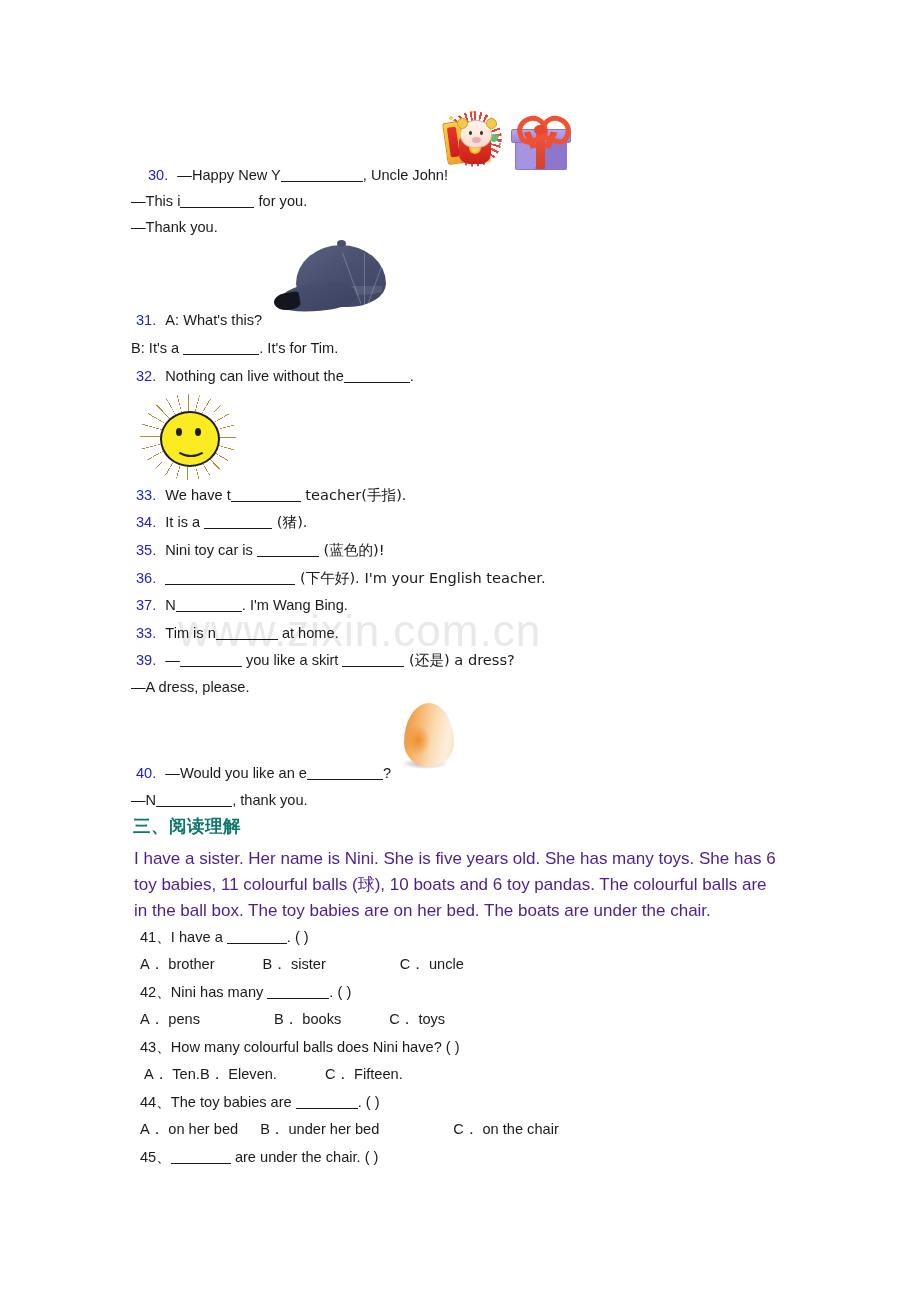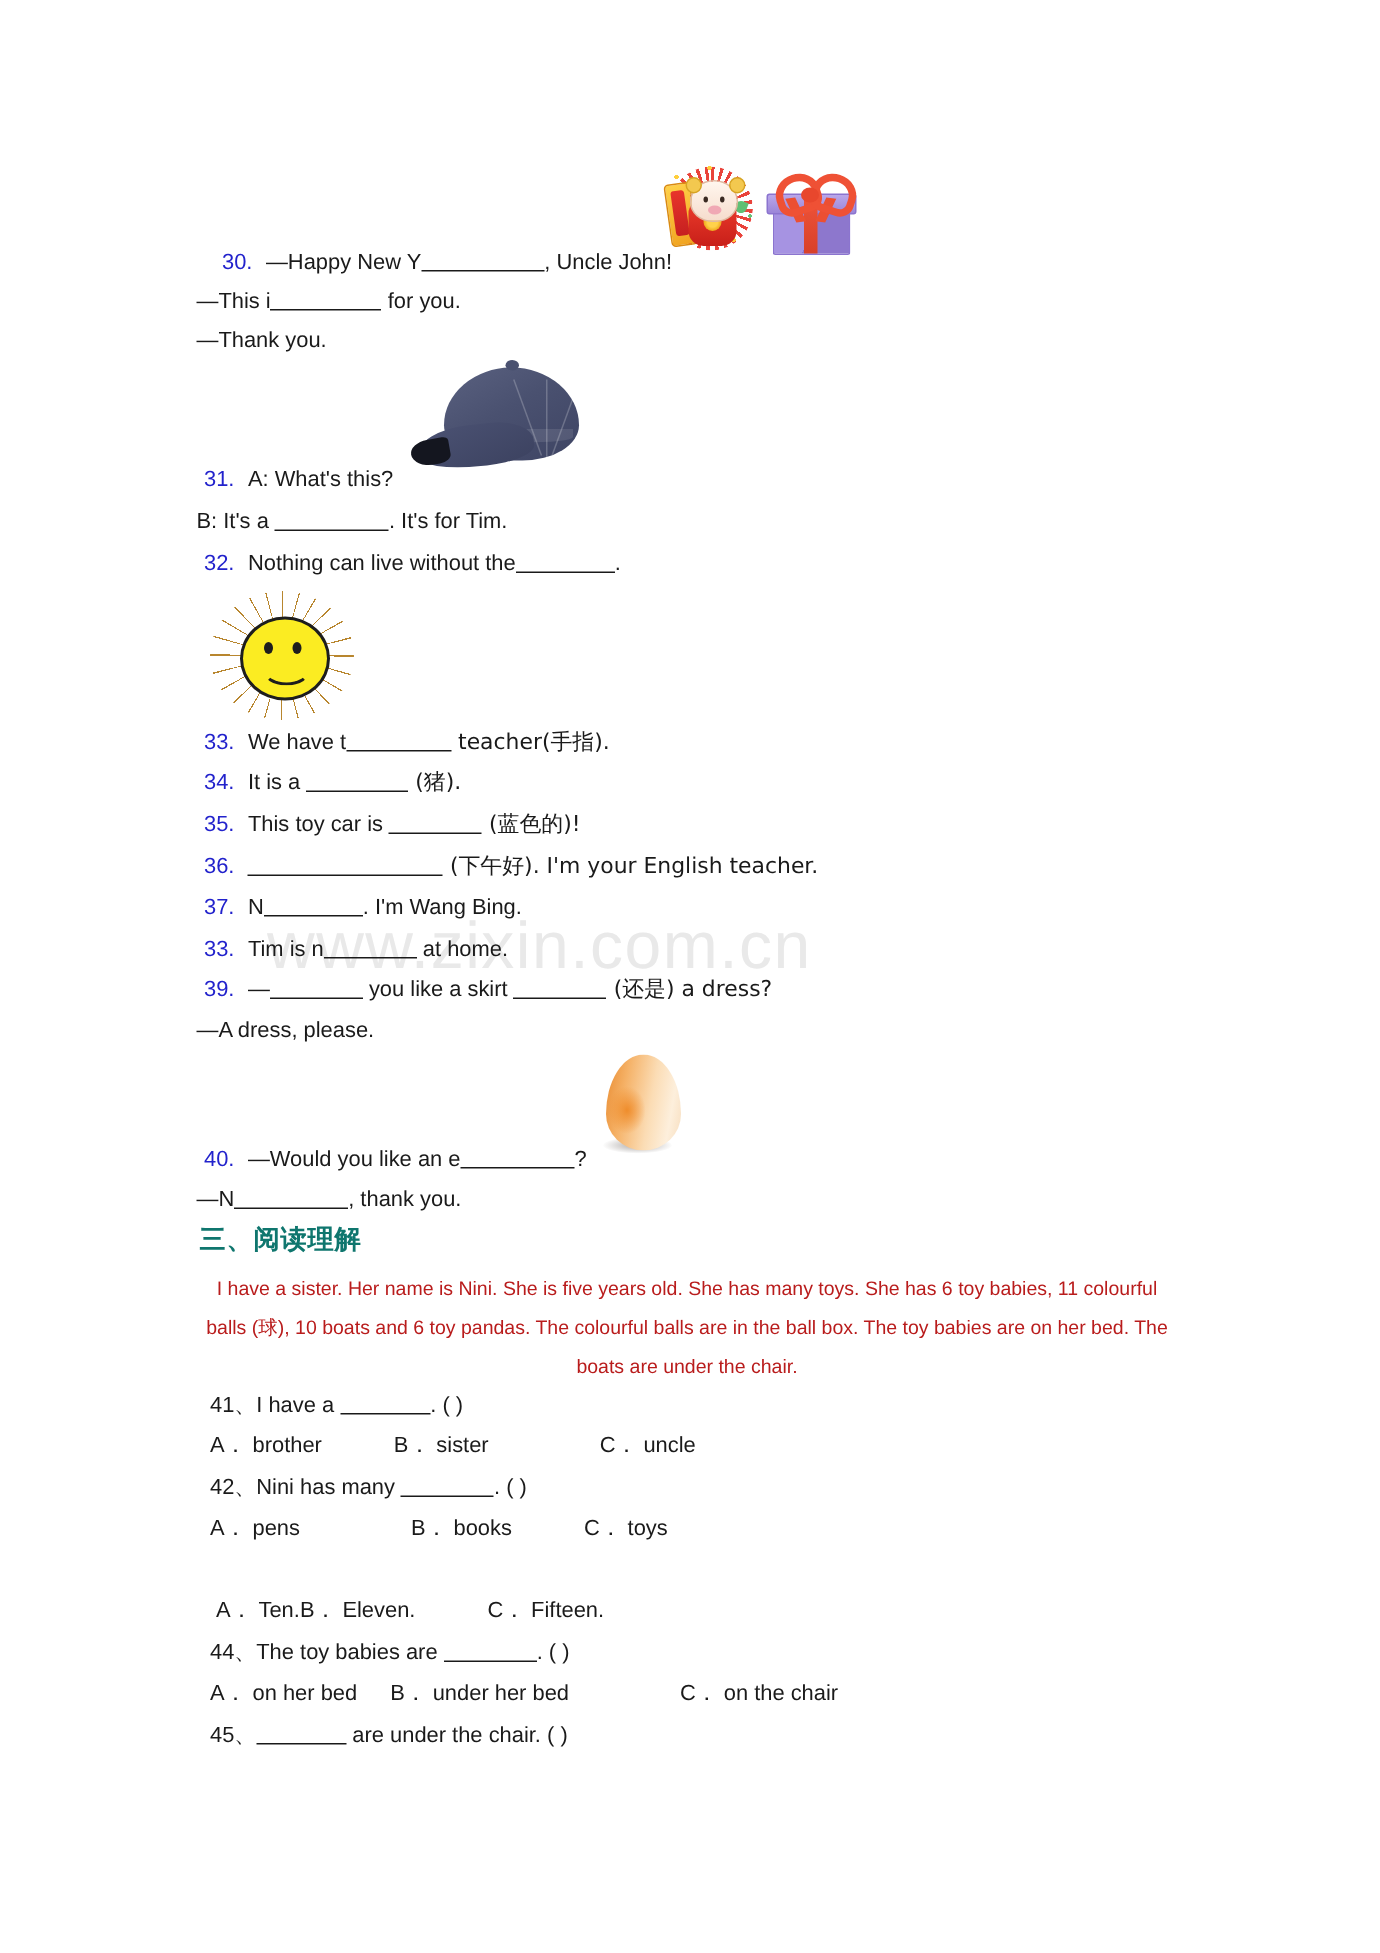--- a/index.html
+++ b/index.html
@@ -69,24 +69,24 @@
     color: #0f766e;
     font-family: "DejaVu Sans", sans-serif;
     letter-spacing: 0.5px;
     z-index: 10;
   }
   .passage {
     position: absolute;
     left: 134px;
     top: 846px;
     width: 648px;
-    font-size: 13px;
+    font-size: 17px;
     line-height: 26.2px;
-    text-align: center;
-    color: #b91c1c;
+    text-align: left;
+    color: #4c1d95;
     z-index: 10;
   }
 
   .mcq {
     position: absolute;
     font-size: 14.6px;
     line-height: 18px;
     white-space: nowrap;
     z-index: 10;
   }
@@ -397,21 +397,21 @@
 
   <div class="line" style="left:136px; top:486px;">
     <span class="num">33.</span><span class="numgap"></span><span>We have t</span><span class="blank" style="width:70px;"></span><span class="cn"> teacher(手指).</span>
   </div>
 
   <div class="line" style="left:136px; top:513px;">
     <span class="num">34.</span><span class="numgap"></span><span>It is a </span><span class="blank" style="width:68px;"></span><span class="cn"> (猪).</span>
   </div>
 
   <div class="line" style="left:136px; top:541px;">
-    <span class="num">35.</span><span class="numgap"></span><span>This toy car is </span><span class="blank" style="width:62px;"></span><span class="cn"> (蓝色的)!</span>
+    <span class="num">35.</span><span class="numgap"></span><span>Nini toy car is </span><span class="blank" style="width:62px;"></span><span class="cn"> (蓝色的)!</span>
   </div>
 
   <div class="line" style="left:136px; top:569px;">
     <span class="num">36.</span><span class="numgap"></span><span></span><span class="blank" style="width:130px;"></span><span class="cn"> (下午好). I'm your English teacher.</span>
   </div>
 
   <div class="line" style="left:136px; top:596px;">
     <span class="num">37.</span><span class="numgap"></span><span>N</span><span class="blank" style="width:66px;"></span><span>. I'm Wang Bing.</span>
   </div>
 
@@ -446,20 +446,23 @@
     <span>A．</span><span style="display:inline-block;width:4px;"></span><span>brother</span><span class="opt-gap-md"></span><span>B．</span><span style="display:inline-block;width:4px;"></span><span>sister</span><span class="opt-gap-lg"></span><span>C．</span><span style="display:inline-block;width:4px;"></span><span>uncle</span>
   </div>
 
   <div class="mcq" style="left:140px; top:983px;">
     <span>42、</span><span>Nini has many </span><span class="blank" style="width:62px;"></span><span class="paren">. (    )</span>
   </div>
   <div class="mcq" style="left:140px; top:1010px;">
     <span>A．</span><span style="display:inline-block;width:4px;"></span><span>pens</span><span class="opt-gap-lg"></span><span>B．</span><span style="display:inline-block;width:4px;"></span><span>books</span><span class="opt-gap-md"></span><span>C．</span><span style="display:inline-block;width:4px;"></span><span>toys</span>
   </div>
 
+  <div class="mcq" style="left:140px; top:1038px;">
+    <span>43、</span><span class="paren">How many colourful balls does Nini have? (    )</span>
+  </div>
   <div class="mcq" style="left:144px; top:1065px;text-align:center;">
     <span>A．</span><span style="display:inline-block;width:4px;"></span><span>Ten.</span><span>B．</span><span style="display:inline-block;width:4px;"></span><span>Eleven.</span><span class="opt-gap-md"></span><span>C．</span><span style="display:inline-block;width:4px;"></span><span>Fifteen.</span>
   </div>
 
   <div class="mcq" style="left:140px; top:1093px;">
     <span>44、</span><span>The toy babies are </span><span class="blank" style="width:62px;"></span><span class="paren">. (    )</span>
   </div>
   <div class="mcq" style="left:140px; top:1120px;">
     <span>A．</span><span style="display:inline-block;width:4px;"></span><span>on her bed</span><span class="opt-gap-sm"></span><span>B．</span><span style="display:inline-block;width:4px;"></span><span>under her bed</span><span class="opt-gap-lg"></span><span>C．</span><span style="display:inline-block;width:4px;"></span><span>on the chair</span>
   </div>

